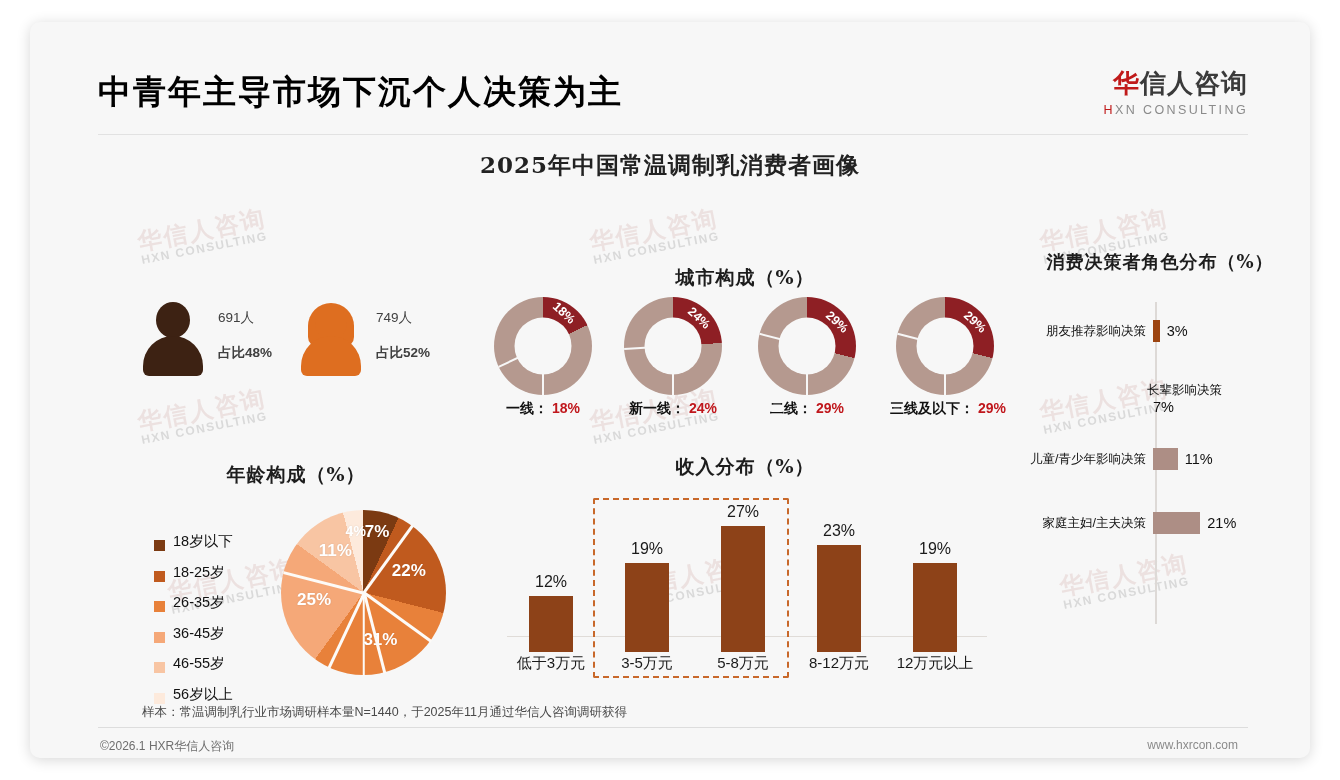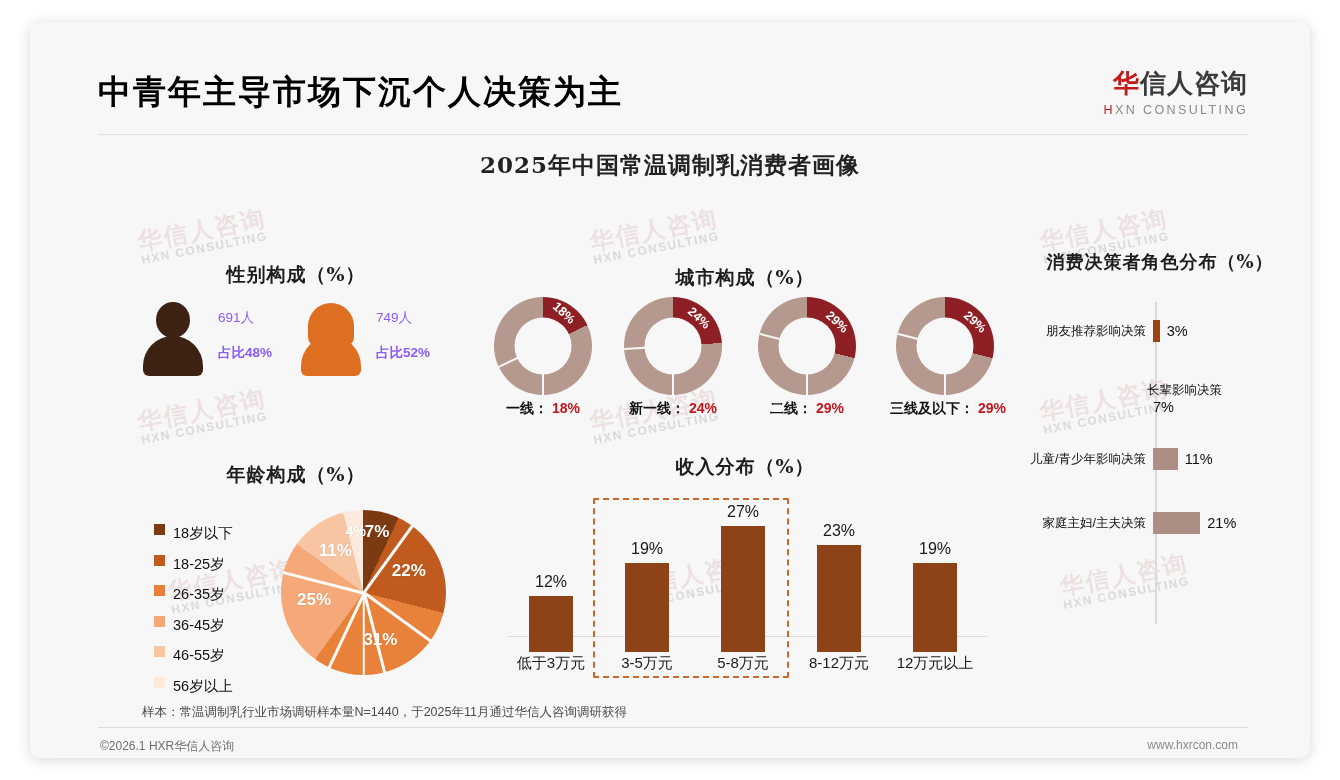--- a/index.html
+++ b/index.html
@@ -68,36 +68,36 @@
   #gender-title { left: 0; top: 0; width: 340px; text-align: center; }
   .person { position: absolute; width: 66px; height: 74px; }
   .person .head { position: absolute; left: 50%; top: 0; transform: translateX(-50%);
     width: 34px; height: 36px; border-radius: 50%; }
   .person .body { position: absolute; left: 50%; bottom: 0; transform: translateX(-50%);
     width: 60px; height: 40px; border-radius: 30px 30px 6px 6px; }
   .person.female .hair { position: absolute; left: 50%; top: 1px; transform: translateX(-50%);
     width: 46px; height: 44px; border-radius: 23px 23px 10px 10px; }
   .person.female .head2 { position: absolute; left: 50%; top: 4px; transform: translateX(-50%);
     width: 32px; height: 34px; border-radius: 50%; }
-  .gl { position: absolute; font-size: 13.5px; color: #8b5cf6; white-space: nowrap; }
+  .gl { position: absolute; font-size: 13.5px; color: #404040; white-space: nowrap; }
   .gl.bold { font-weight: 700; }
 
   
   #age-block { position: absolute; left: 96px; top: 440px; width: 340px; height: 245px; }
   #age-title { left: 0; top: 0; width: 340px; text-align: center; }
   #pie {
     position: absolute; left: 155px; top: 48px; width: 165px; height: 165px;
     border-radius: 50%;
   }
   .pie-sep { position: absolute; left: 50%; top: 50%; width: 2.5px; height: 83px;
     background: #fdfbf8; transform-origin: 50% 0%; }
   .pie-lbl { position: absolute; color: #fff; font-weight: 700; font-size: 17px;
     text-shadow: 0 0 2px rgba(0,0,0,0.12); transform: translate(-50%,-50%); }
   #age-legend { position: absolute; left: 28px; top: 62px; }
-  .lg-row { display: flex; align-items: flex-start; height: 27px; margin-bottom: 3.5px; }
+  .lg-row { display: flex; align-items: flex-end; height: 27px; margin-bottom: 3.5px; }
   .lg-sw { width: 11px; height: 11px; margin-right: 8px; flex: 0 0 auto; }
   .lg-tx { font-size: 14.5px; color: #111; }
 
   
   #city-block { position: absolute; left: 450px; top: 243px; width: 530px; height: 140px; }
   #city-title { left: 0; top: 0; width: 530px; text-align: center; }
   .donut-wrap { position: absolute; top: 32px; width: 110px; }
   .donut { position: relative; width: 98px; height: 98px; margin: 0 auto; border-radius: 50%; }
   .donut .hole { position: absolute; left: 50%; top: 50%; transform: translate(-50%,-50%);
     width: 57px; height: 57px; border-radius: 50%; background: #f7f7f7; }
@@ -182,21 +182,20 @@
   <div id="header-title">中青年主导市场下沉个人决策为主</div>
   <div id="header-rule"></div>
   <div id="logo">
     <div class="logo-cn"><span class="red">华</span><span>信人咨询</span></div>
     <div class="logo-en"><span class="redx">H</span><span>XN CONSULTING</span></div>
   </div>
 
   <div id="subtitle">2025年中国常温调制乳消费者画像</div>
 
   <div id="gender-block">
-    <div class="sec-title" id="gender-title">性别构成（%）</div>
 
     <div class="person male" style="left:14px; top:40px;">
       <div class="head" style="background:#3D2213;"></div>
       <div class="body" style="background:#3D2213;"></div>
     </div>
     <div class="gl" style="left:92px; top:47px;">691人</div>
     <div class="gl bold" style="left:92px; top:82px;">占比48%</div>
 
     <div class="person female" style="left:172px; top:40px;">
       <div class="hair" style="background:#DE6E20;"></div>

